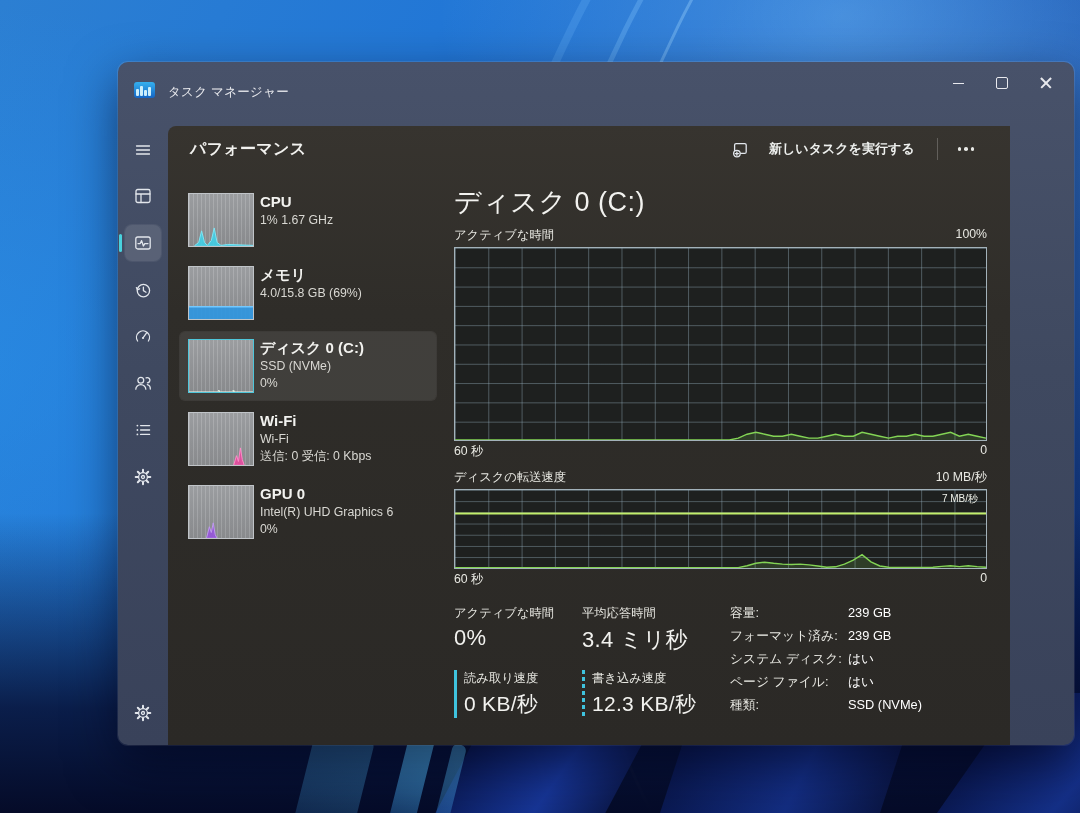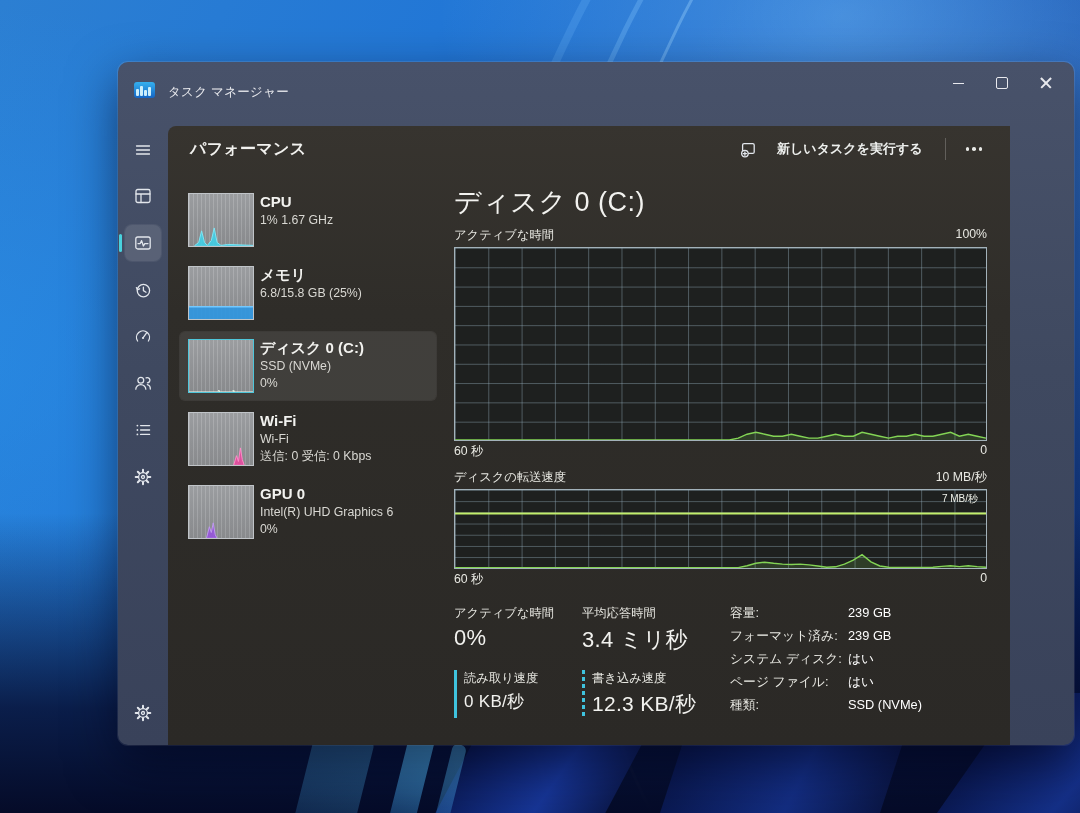--- a/index.html
+++ b/index.html
@@ -54,21 +54,21 @@
   .side-item{position:absolute;left:7px;width:36px;height:36px;border-radius:7px;
     display:flex;align-items:center;justify-content:center;}
   .side-item.selected{background:rgba(255,255,255,.12);box-shadow:0 0 0 1px rgba(255,255,255,.06);}
   .accent-pill{position:absolute;left:-6px;top:9px;width:3px;height:18px;border-radius:2px;background:#49d2de;}
   svg.icn{stroke:#e2e6ec;fill:none;stroke-width:1.3;stroke-linecap:round;stroke-linejoin:round;}
 
   
   .card{position:absolute;left:50px;top:64px;width:842px;height:619px;
     background:linear-gradient(180deg,#37342f 0%,#2f2d29 30%,#2b2926 100%);
     border-radius:8px 0 0 0;}
-  .card-header{position:absolute;left:0;top:0;right:0;height:46px;display:flex;align-items:center;
+  .card-header{position:absolute;left:0;top:0;right:8px;height:46px;display:flex;align-items:center;
     padding:0 22px;box-sizing:border-box;justify-content:space-between;}
   .tab-title{font-size:16px;font-weight:700;letter-spacing:.3px;}
   .header-right{display:flex;align-items:center;gap:14px;}
   .runtask{display:flex;align-items:center;gap:20px;padding:5px 8px;border-radius:5px;cursor:default;}
   .runtask-label{font-size:13px;font-weight:600;color:#eef0ee;}
   .hdr-divider{width:1px;height:22px;background:rgba(255,255,255,.22);}
   .dots{display:flex;gap:3px;padding:6px;}
   .dots i{width:3.5px;height:3.5px;border-radius:50%;background:#e8e9e6;}
 
   
@@ -259,21 +259,21 @@
 
       <div class="perf-item">
         <div class="thumb">
           <svg viewBox="0 0 66 54">
             <rect x="0" y="41" width="66" height="13" fill="rgba(45,150,225,.9)"></rect>
             <path d="M0 41 H66" stroke="#73c8ff" stroke-width="1.3" fill="none"></path>
             </svg>
         </div>
         <div>
           <div class="perf-name">メモリ</div>
-          <div class="perf-sub">6.8/15.8 GB (25%)</div>
+          <div class="perf-sub">4.0/15.8 GB (69%)</div>
         </div>
       </div>
 
       <div class="perf-item selected">
         <div class="thumb">
           <svg viewBox="0 0 66 54">
             <path d="M0 53.2 H66" stroke="rgba(240,255,240,.55)" stroke-width="1" fill="none"></path>
             <path d="M30 52 l2 1 M45 52 l2 1" stroke="#eaffea" stroke-width="1.2"></path>
             </svg>
         </div>
@@ -355,21 +355,21 @@
             <div class="stat-value">0%</div>
           </div>
           <div>
             <div class="stat-label">平均応答時間</div>
             <div class="stat-value">3.4 ミリ秒</div>
           </div>
           <div class="speedcell">
             <span class="bar bar-solid"></span>
             <div>
               <div class="stat-label">読み取り速度</div>
-              <div class="stat-value" style="font-size:17px">0 KB/秒</div>
+              <div class="stat-value" style="font-size:21px">0 KB/秒</div>
             </div>
           </div>
           <div class="speedcell">
             <span class="bar bar-dotted"></span>
             <div>
               <div class="stat-label">書き込み速度</div>
               <div class="stat-value" style="font-size:21px">12.3 KB/秒</div>
             </div>
           </div>
         </div>

